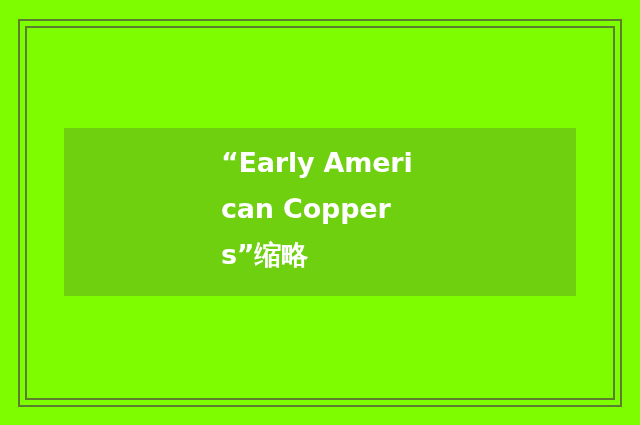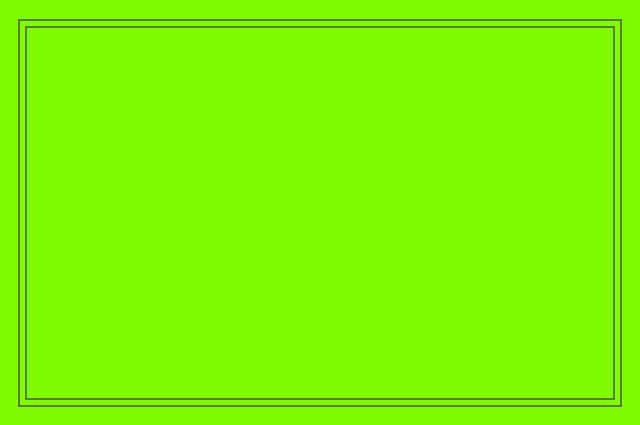--- a/index.html
+++ b/index.html
@@ -77,14 +77,17 @@
 </style>
 </head>
 <body>
 
 <div id="canvas">
 
   <div id="outer-frame"></div>
 
   <div id="inner-frame"></div>
 
+  <div id="content-panel">
+    <p id="caption-text">“Early American Coppers”缩略</p>
+  </div>
 
 </div>
 
 </body></html>

